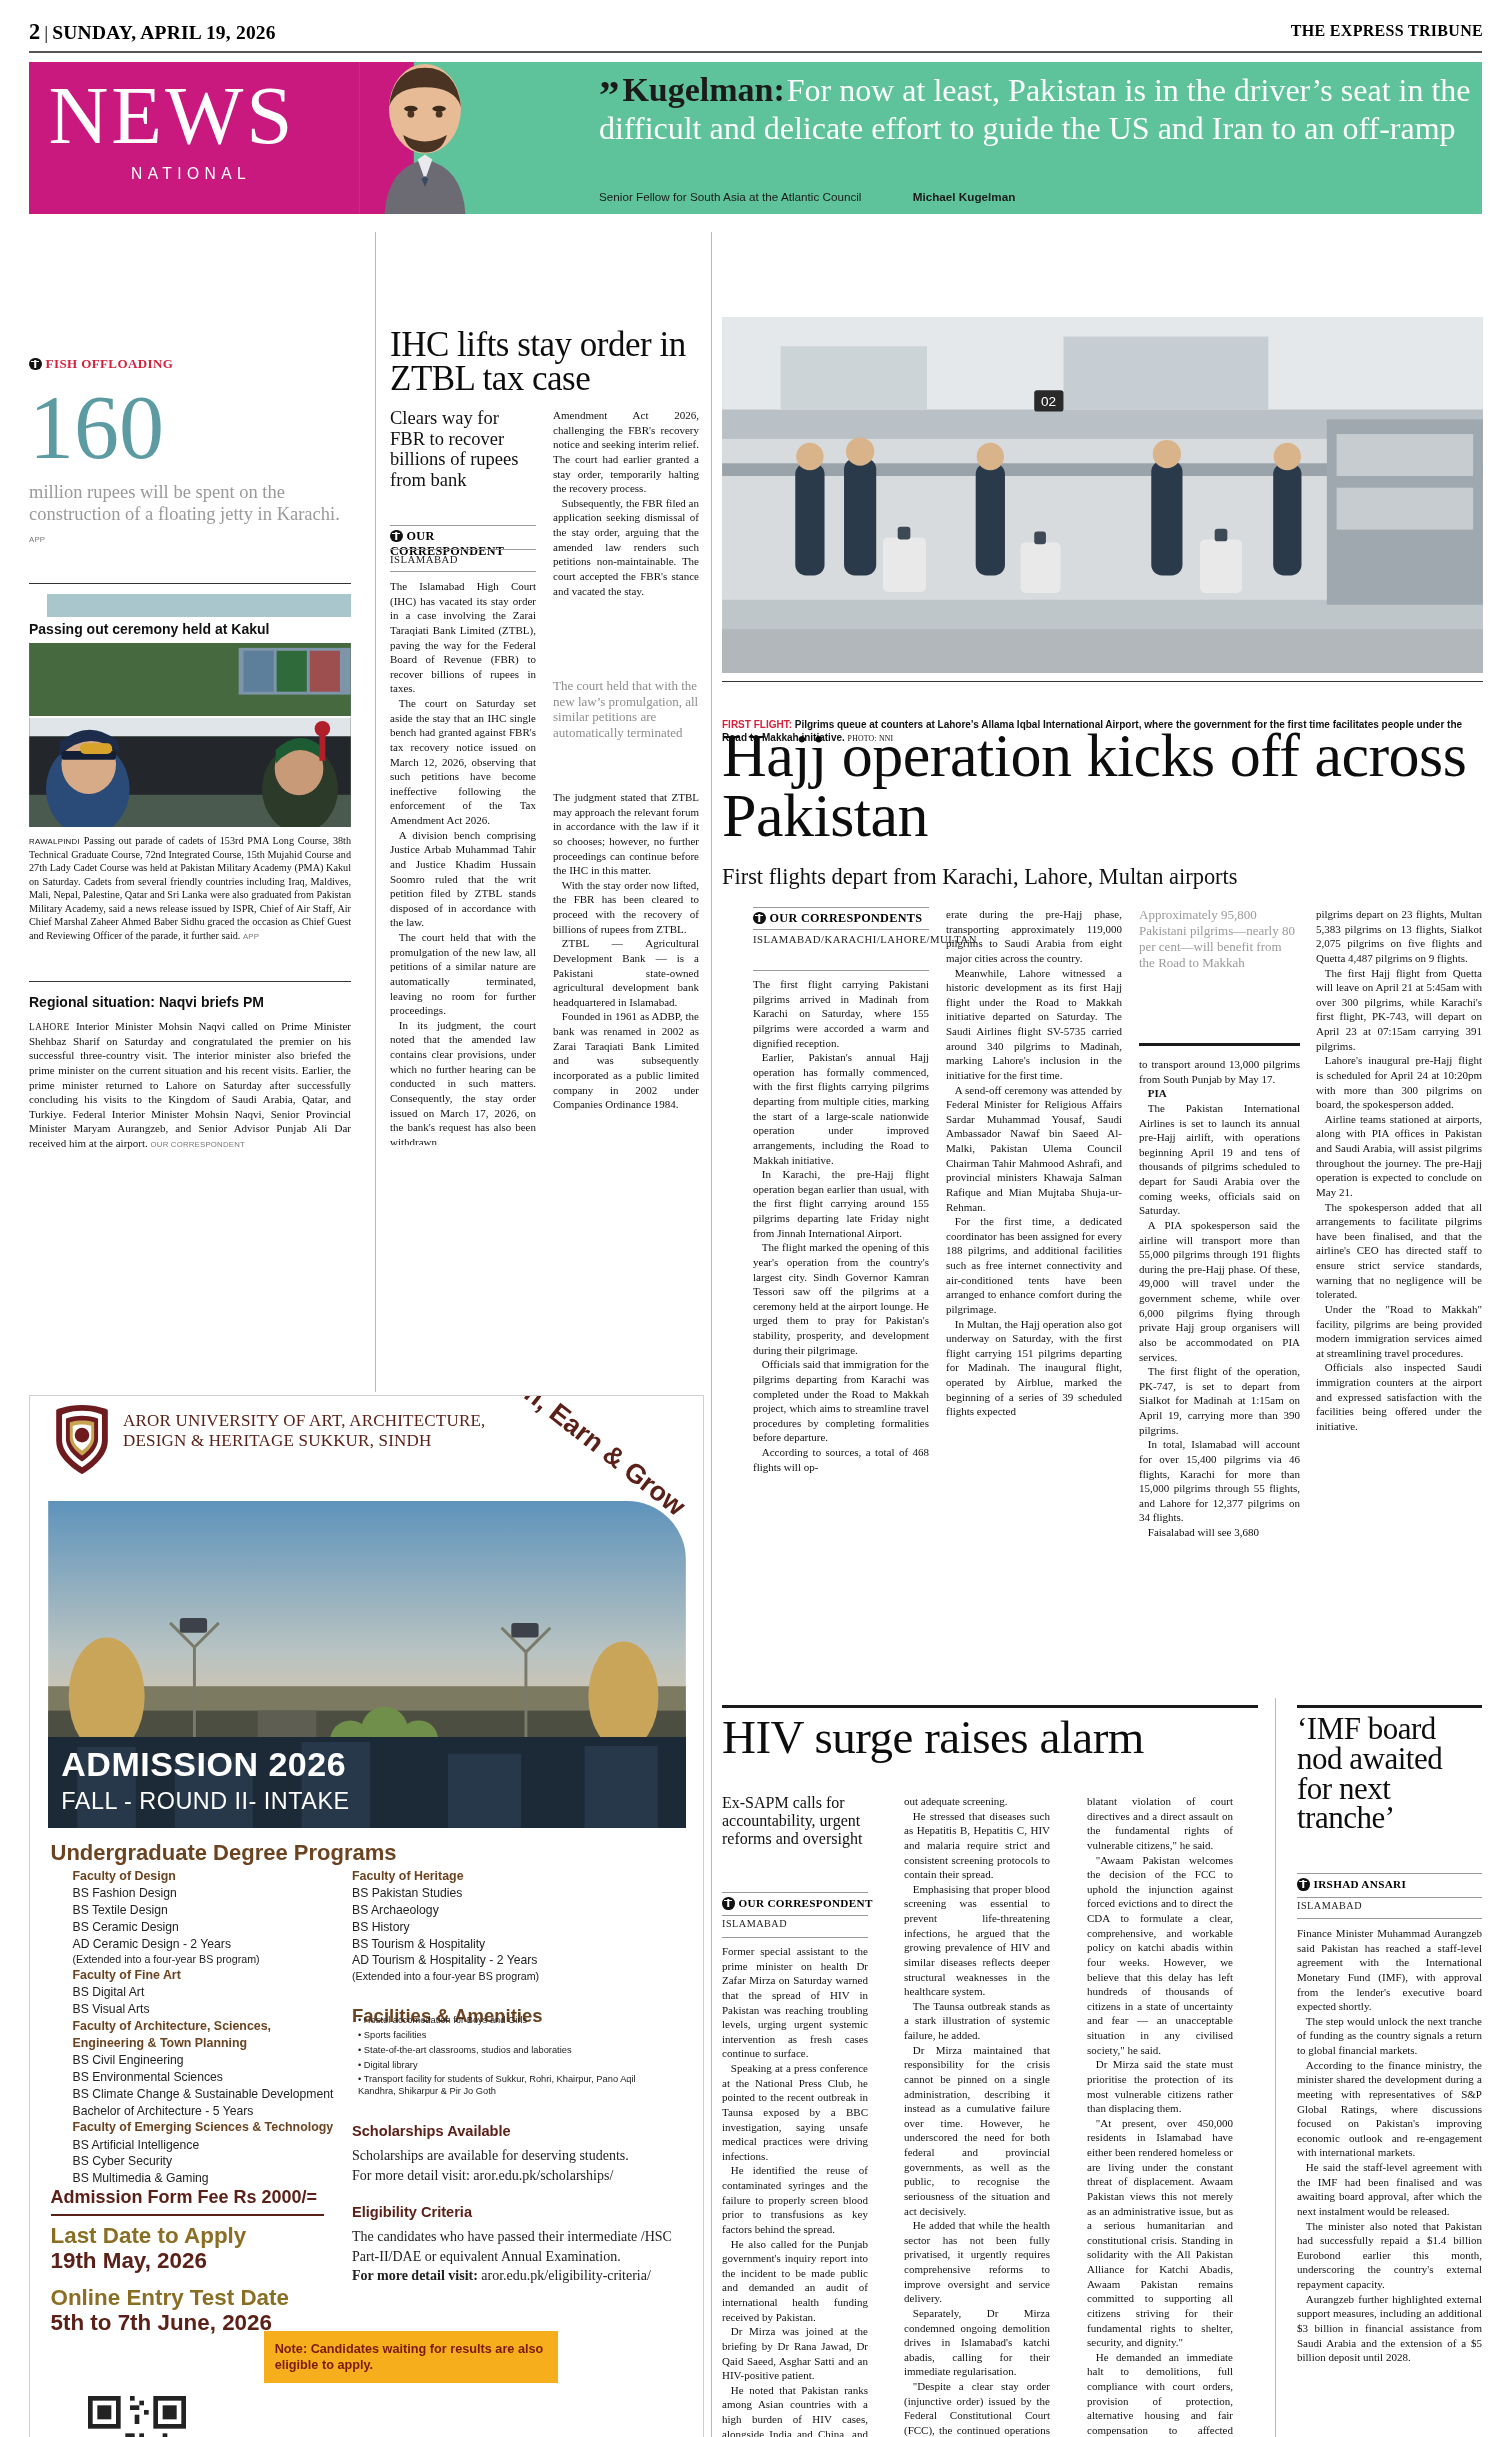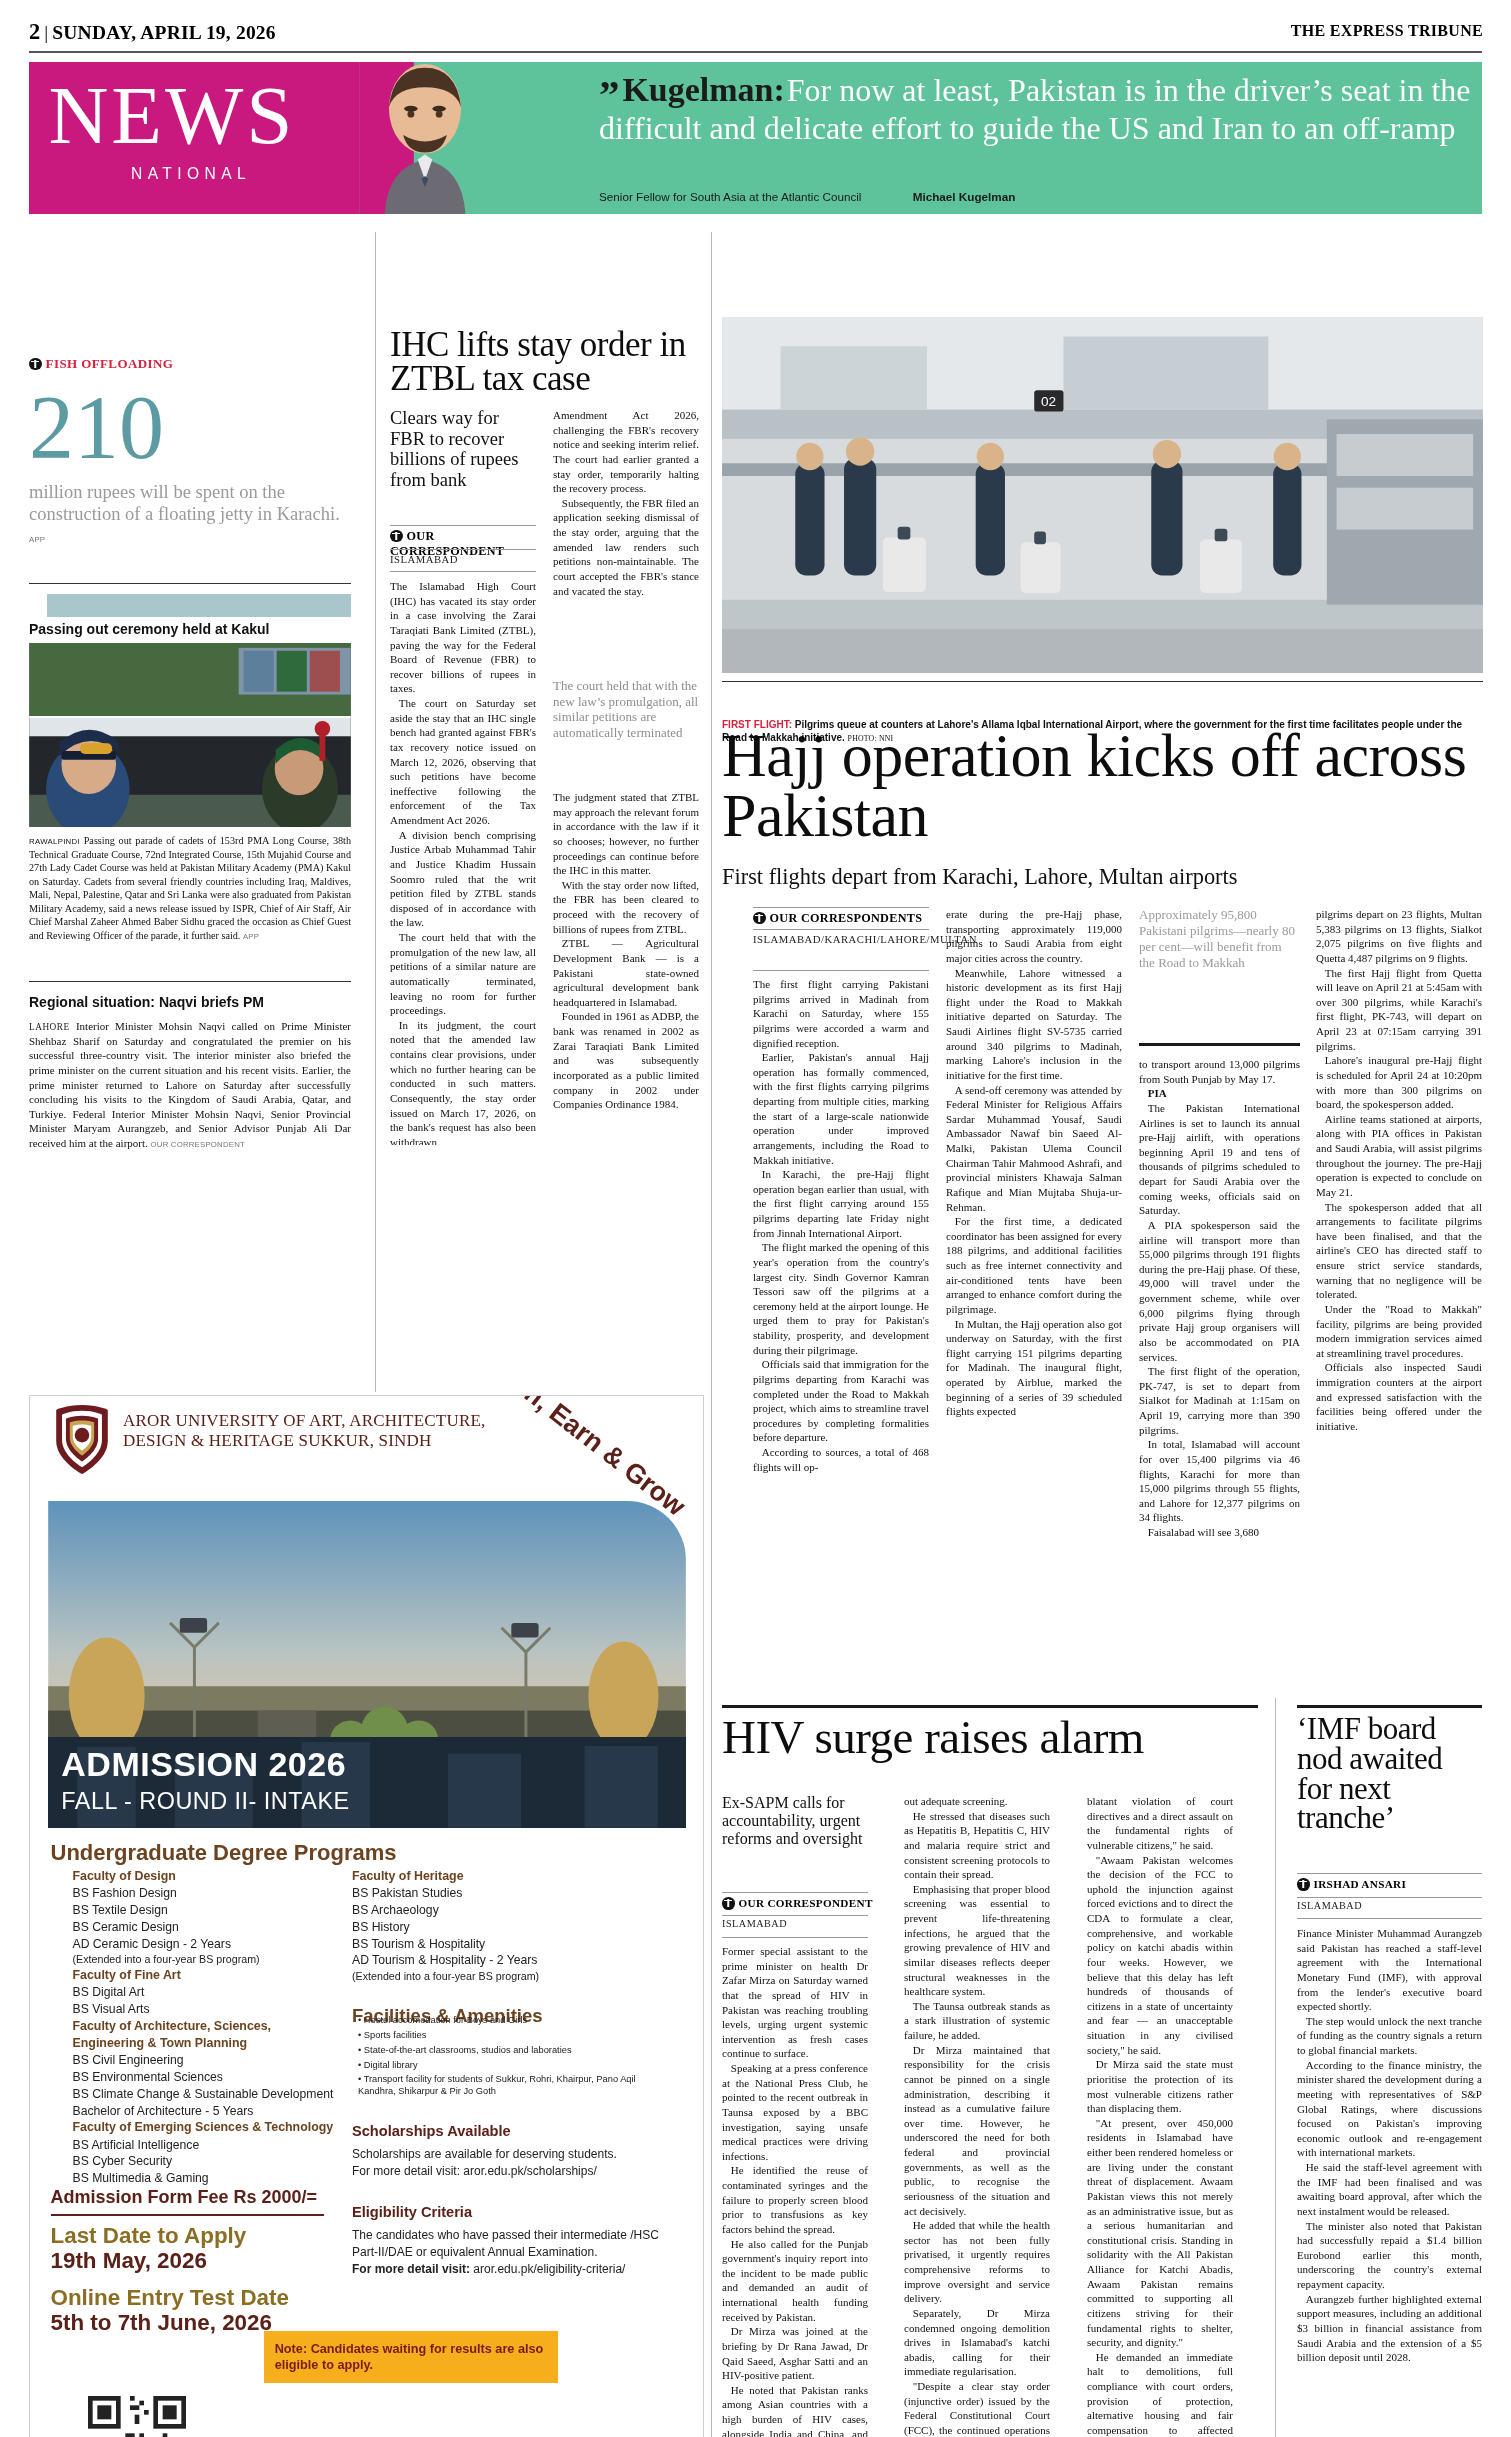--- a/index.html
+++ b/index.html
@@ -65,21 +65,21 @@
   .learn{position:absolute;right:11.7px;top:102px;font-family:"Liberation Sans",sans-serif;font-weight:bold;font-size:27px;color:#5b2017;transform:rotate(38deg);transform-origin:right top;white-space:nowrap;}
   .ad-band{position:absolute;left:17.6px;top:341px;width:638px;height:91px;background:#1b2a36;overflow:hidden;}
   .adm-y{font-family:"Liberation Sans",sans-serif;font-weight:bold;font-size:34px;color:#fff;letter-spacing:0.5px;}
   .adm-s{font-family:"Liberation Sans",sans-serif;font-size:23.4px;color:#fff;letter-spacing:0.5px;}
   .ug-head{font-family:"Liberation Sans",sans-serif;font-weight:bold;font-size:22px;color:#6b4320;}
   .fac{font-family:"Liberation Sans",sans-serif;font-weight:bold;font-size:12.4px;color:#6b4320;line-height:1.38;}
   .prog{font-family:"Liberation Sans",sans-serif;font-size:12.2px;color:#222;line-height:1.38;}
   .fa-head{font-family:"Liberation Sans",sans-serif;font-weight:bold;font-size:18.5px;color:#6b4320;}
   .fa-item{font-family:"Liberation Sans",sans-serif;font-size:9.3px;color:#222;line-height:1.62;}
   .sc-head{font-family:"Liberation Sans",sans-serif;font-weight:bold;font-size:14.6px;color:#5b2017;}
-  .sc-txt{font-family:Liberation Sans, sans-serif;font-size:12px;color:#222;line-height:1.4;}
+  .sc-txt{font-family:Liberation Serif, serif;font-size:14px;color:#222;line-height:1.4;}
   .fee{font-family:"Liberation Sans",sans-serif;font-weight:bold;font-size:18px;color:#5b2017;}
   .lastdate{font-family:"Liberation Sans",sans-serif;font-weight:bold;font-size:22.4px;color:#8a6e23;line-height:1.12;}
   .lastdate .d{color:#5b2017;}
   .note{position:absolute;left:234px;top:935px;width:273px;background:#f6ae1c;padding:9.8px 10.7px;font-family:"Liberation Sans",sans-serif;font-weight:bold;font-size:12.7px;color:#7a1a10;line-height:1.28;}
   .qr{position:absolute;left:58px;top:1019px;width:98px;height:98px;background:
       repeating-linear-gradient(90deg,#222 0 3.9px,#fff 3.9px 7.8px),
       repeating-linear-gradient(0deg,#222 0 3.9px,transparent 3.9px 7.8px);
       background-blend-mode:multiply;}
 </style>
 </head>
@@ -125,21 +125,21 @@
   </div>
 
   <div class="vrule" style="left:375px;top:232px;height:1160px;"></div>
   <div class="vrule" style="left:711px;top:232px;height:2372px;"></div>
   <div class="vrule" style="left:1275px;top:1698px;height:906px;"></div>
 
   <div style="position:absolute;left:29px;top:336px;width:322px;">
     <div class="kicker">
       <span class="tlogo"></span><span>FISH OFFLOADING</span>
     </div>
-    <div class="bignum" style="margin-top:14.6px;">210</div>
+    <div class="bignum" style="margin-top:14.6px;">160</div>
     <div class="bigtxt" style="margin-top:12.7px;">
       <span>million rupees will be spent on the construction of a floating jetty in Karachi.</span>
       <span class="agency">APP</span>
     </div>
   </div>
 
   <div class="hrule" style="left:29px;top:583px;width:322px;"></div>
   <div style="position:absolute;left:47px;top:594px;width:304px;height:23.4px;background:#a8c6cc;"></div>
 
   <div class="secthead" style="position:absolute;left:29px;top:621px;width:332px;">Passing out ceremony held at Kakul</div>

